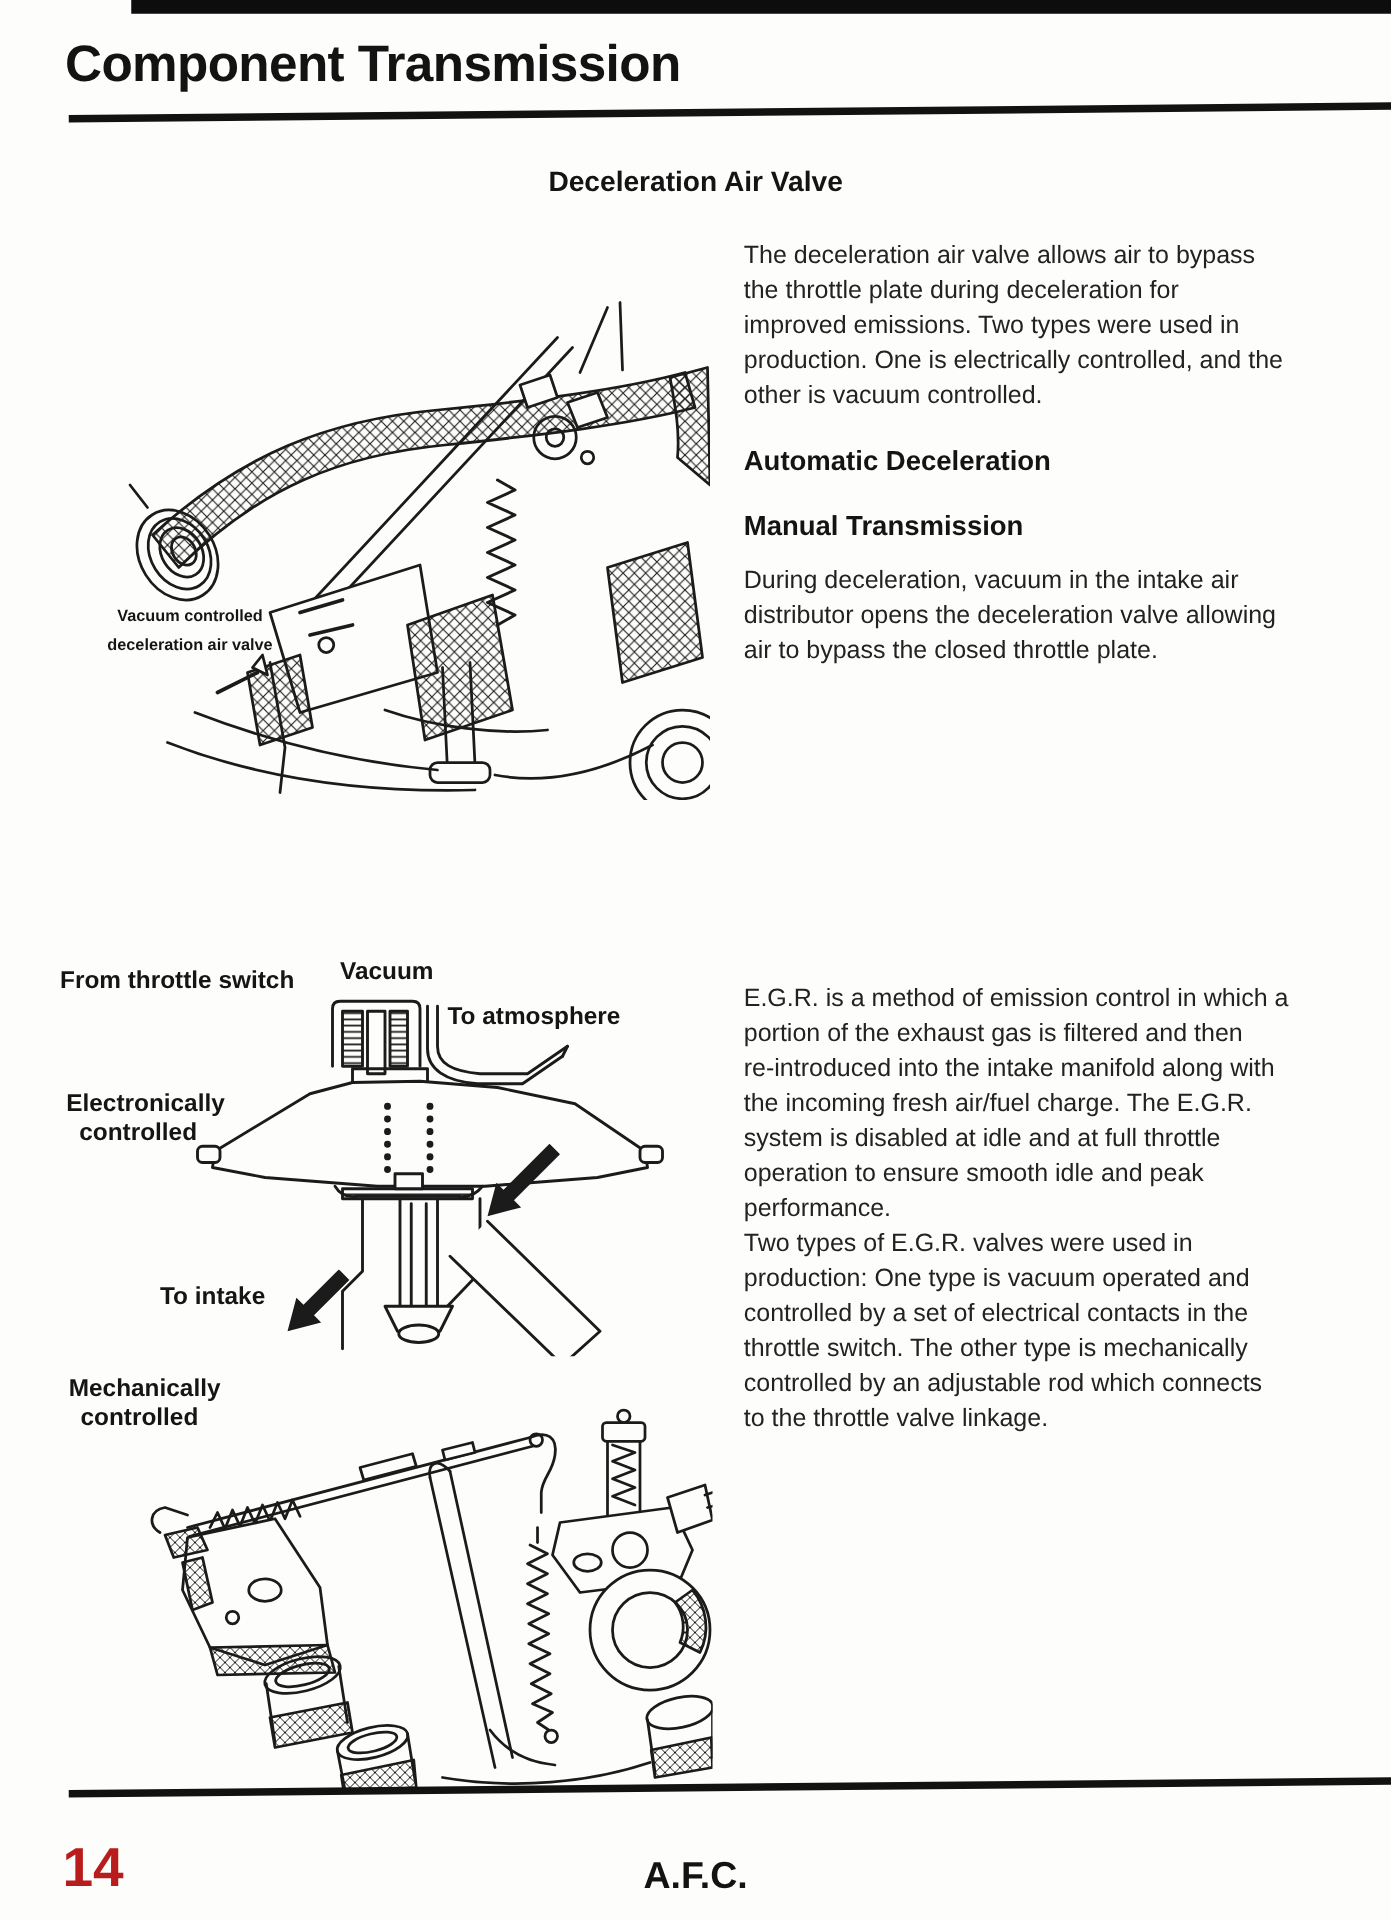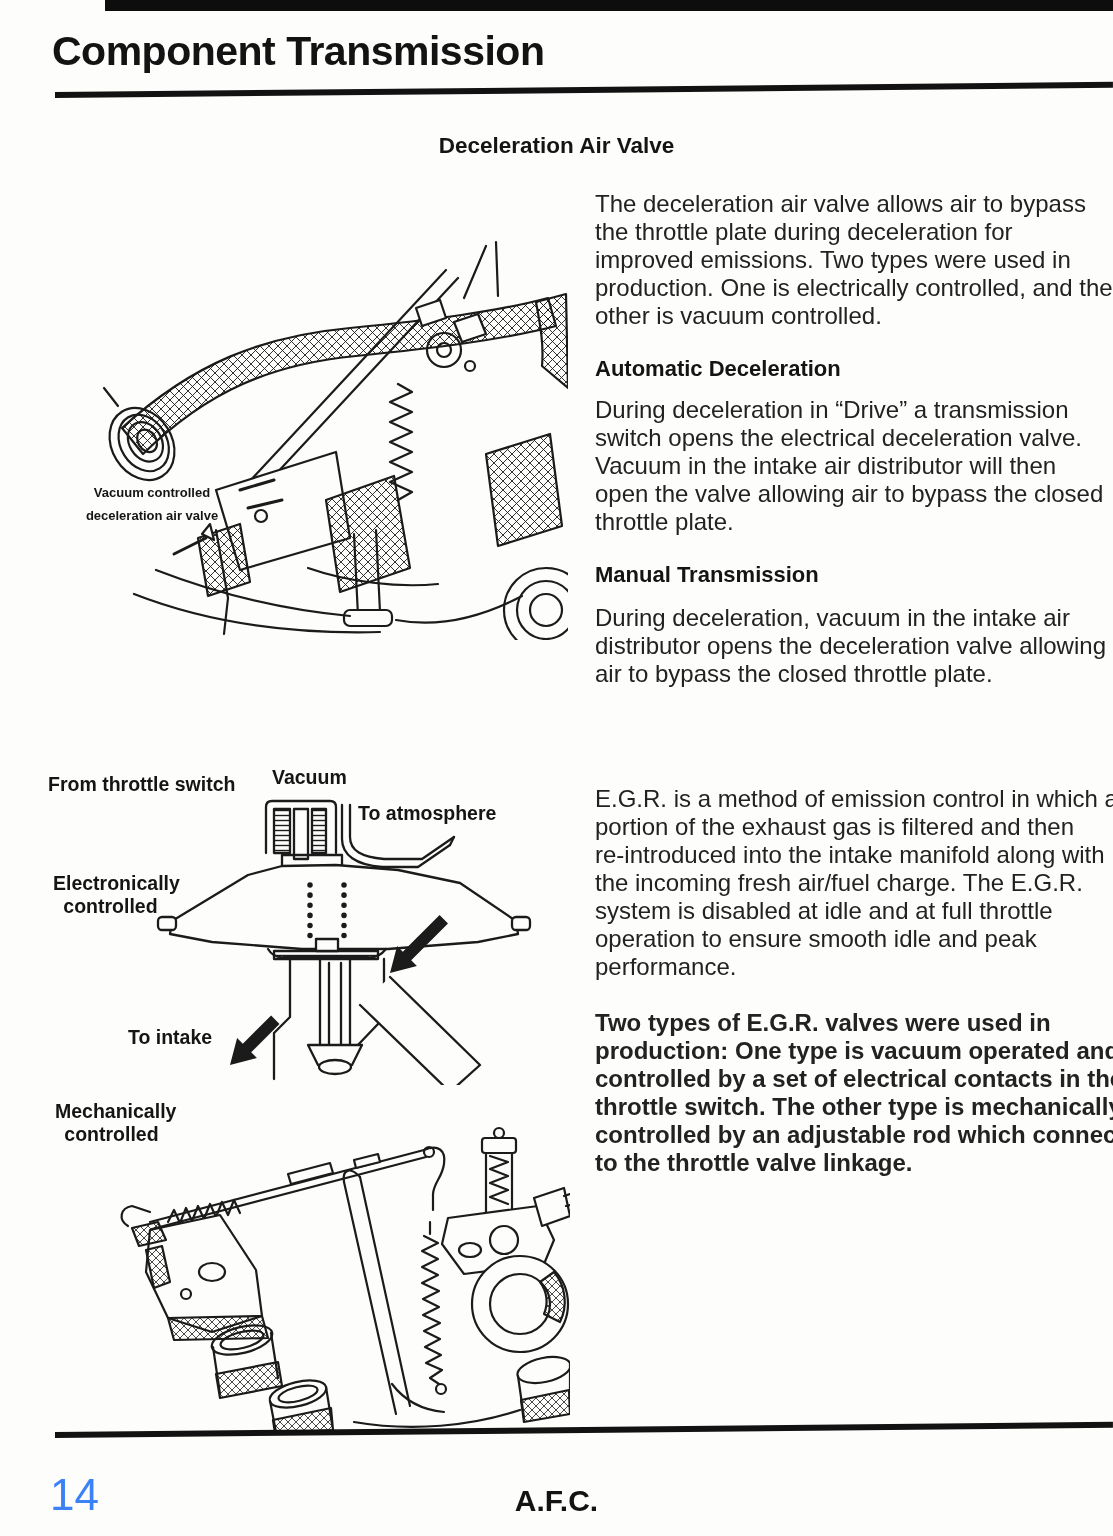--- a/index.html
+++ b/index.html
@@ -16,32 +16,32 @@
   .scanbar{background:#0d0d0d;}
   .rule{background:#121212;transform-origin:left center;}
   .title{
     font-size:41px;font-weight:bold;letter-spacing:-0.5px;color:#131313;
   }
   .h2{
     width:100%;text-align:center;font-size:22.5px;font-weight:bold;color:#141414;margin:0;
   }
   .h3{font-size:22px;font-weight:bold;color:#141414;margin:0;}
   .body-text{
-    font-size:24px;line-height:28px;color:#222;white-space:pre;margin:0;
+    font-size:20px;line-height:28px;color:#222;white-space:pre;margin:0;
   }
   .col{display:block;}
   .mt26{margin-top:26px;}
   .mt14{margin-top:14px;}
   .mt16{margin-top:16px;}
-  .mt28{margin-top:28px;font-weight:bold;}
+  .mt28{}
   .lbl{
     font-size:19.5px;line-height:23px;font-weight:bold;color:#151515;white-space:pre;
   }
   .lbl.center{text-align:center;}
-  .pagenum{font-size:44px;font-weight:normal;color:#3b82f6;}
+  .pagenum{font-size:44px;font-weight:bold;color:#b91c1c;}
   .footcode{width:100%;text-align:center;font-size:30px;font-weight:bold;color:#131313;}
   svg{display:block;}
 </style>
 </head>
 <body>
 
 <div class="page">
 
   <div class="abs scanbar" style="left:105px;top:0;width:1008px;height:11px;"></div>
 
@@ -122,25 +122,20 @@
   <div class="abs lbl center" style="left:52px;top:481px;width:200px;font-size:13px;">Vacuum controlled
 deceleration air valve</div>
 
   <div class="abs col" style="left:595px;top:190px;width:500px;">
     <p class="body-text">The deceleration air valve allows air to bypass
 the throttle plate during deceleration for
 improved emissions. Two types were used in
 production. One is electrically controlled, and the
 other is vacuum controlled.</p>
     <h3 class="h3 mt26">Automatic Deceleration</h3>
-    <p class="body-text mt14">During deceleration in “Drive” a transmission
-switch opens the electrical deceleration valve.
-Vacuum in the intake air distributor will then
-open the valve allowing air to bypass the closed
-throttle plate.</p>
     <h3 class="h3 mt26">Manual Transmission</h3>
     <p class="body-text mt16">During deceleration, vacuum in the intake air
 distributor opens the deceleration valve allowing
 air to bypass the closed throttle plate.</p>
   </div>
 
 
   <div class="abs lbl" style="left:48px;top:773px;">From throttle switch</div>
   <div class="abs lbl" style="left:272px;top:766px;">Vacuum</div>
   <div class="abs lbl" style="left:358px;top:802px;">To atmosphere</div>

